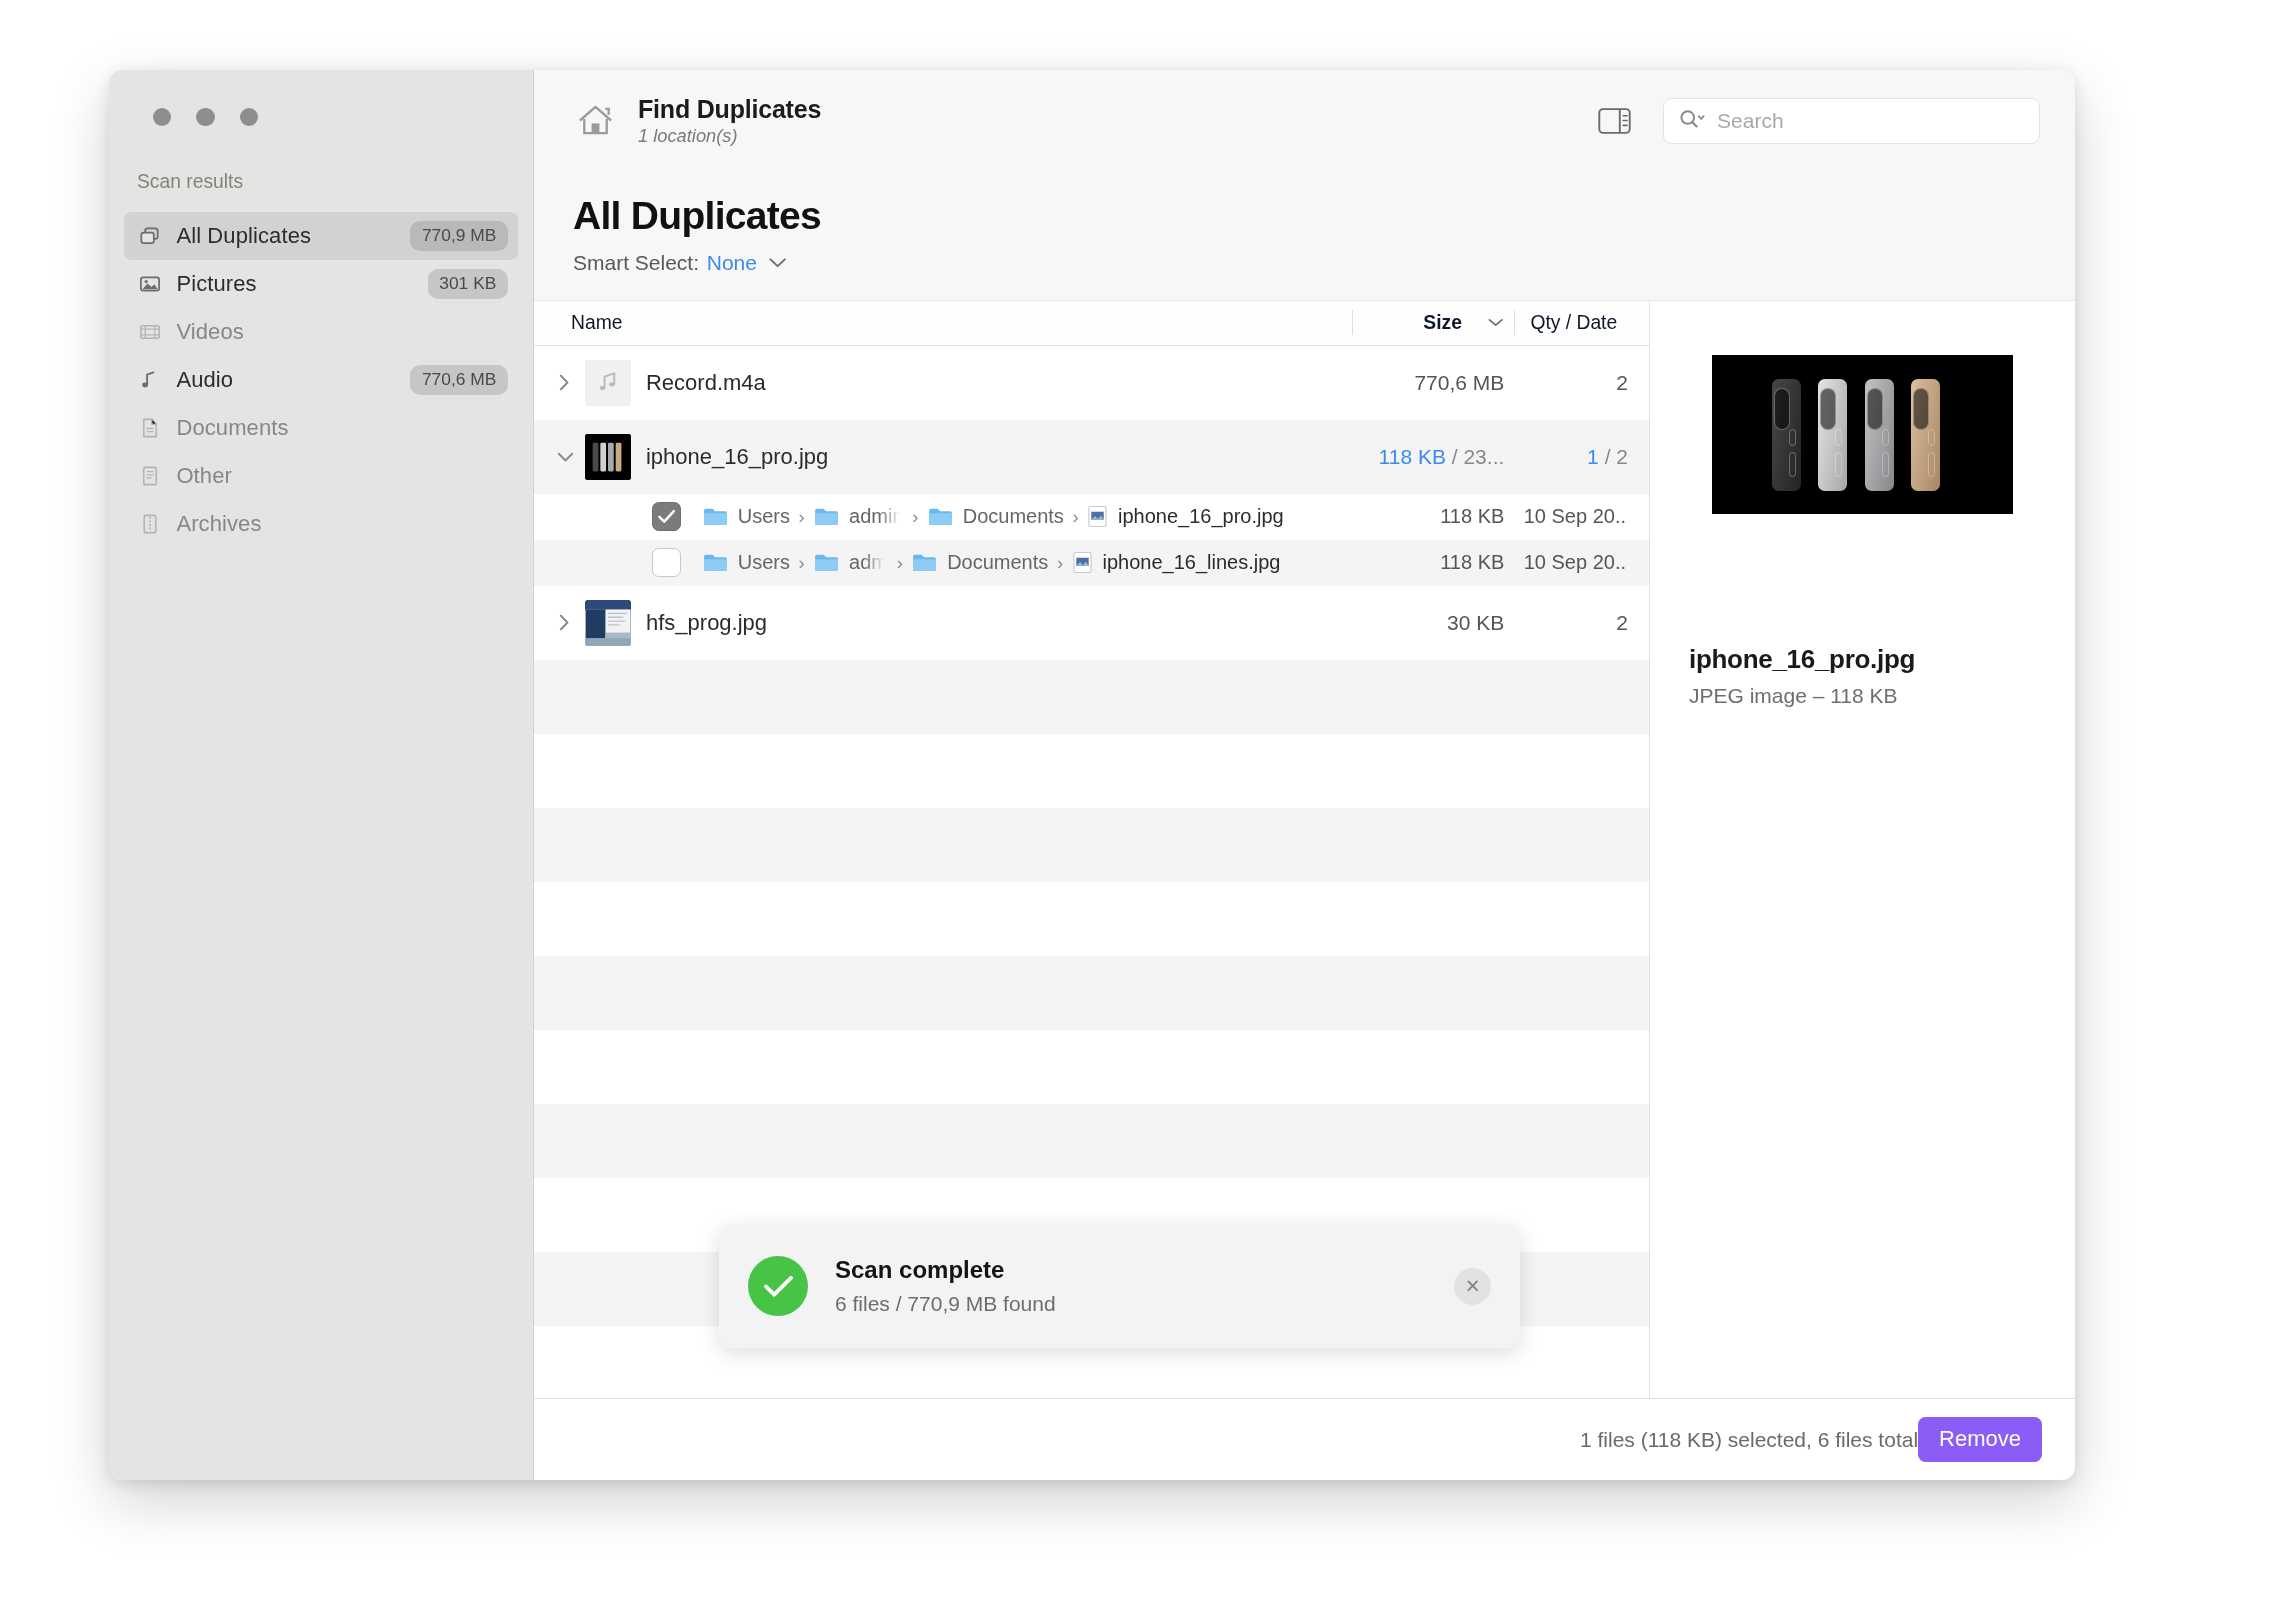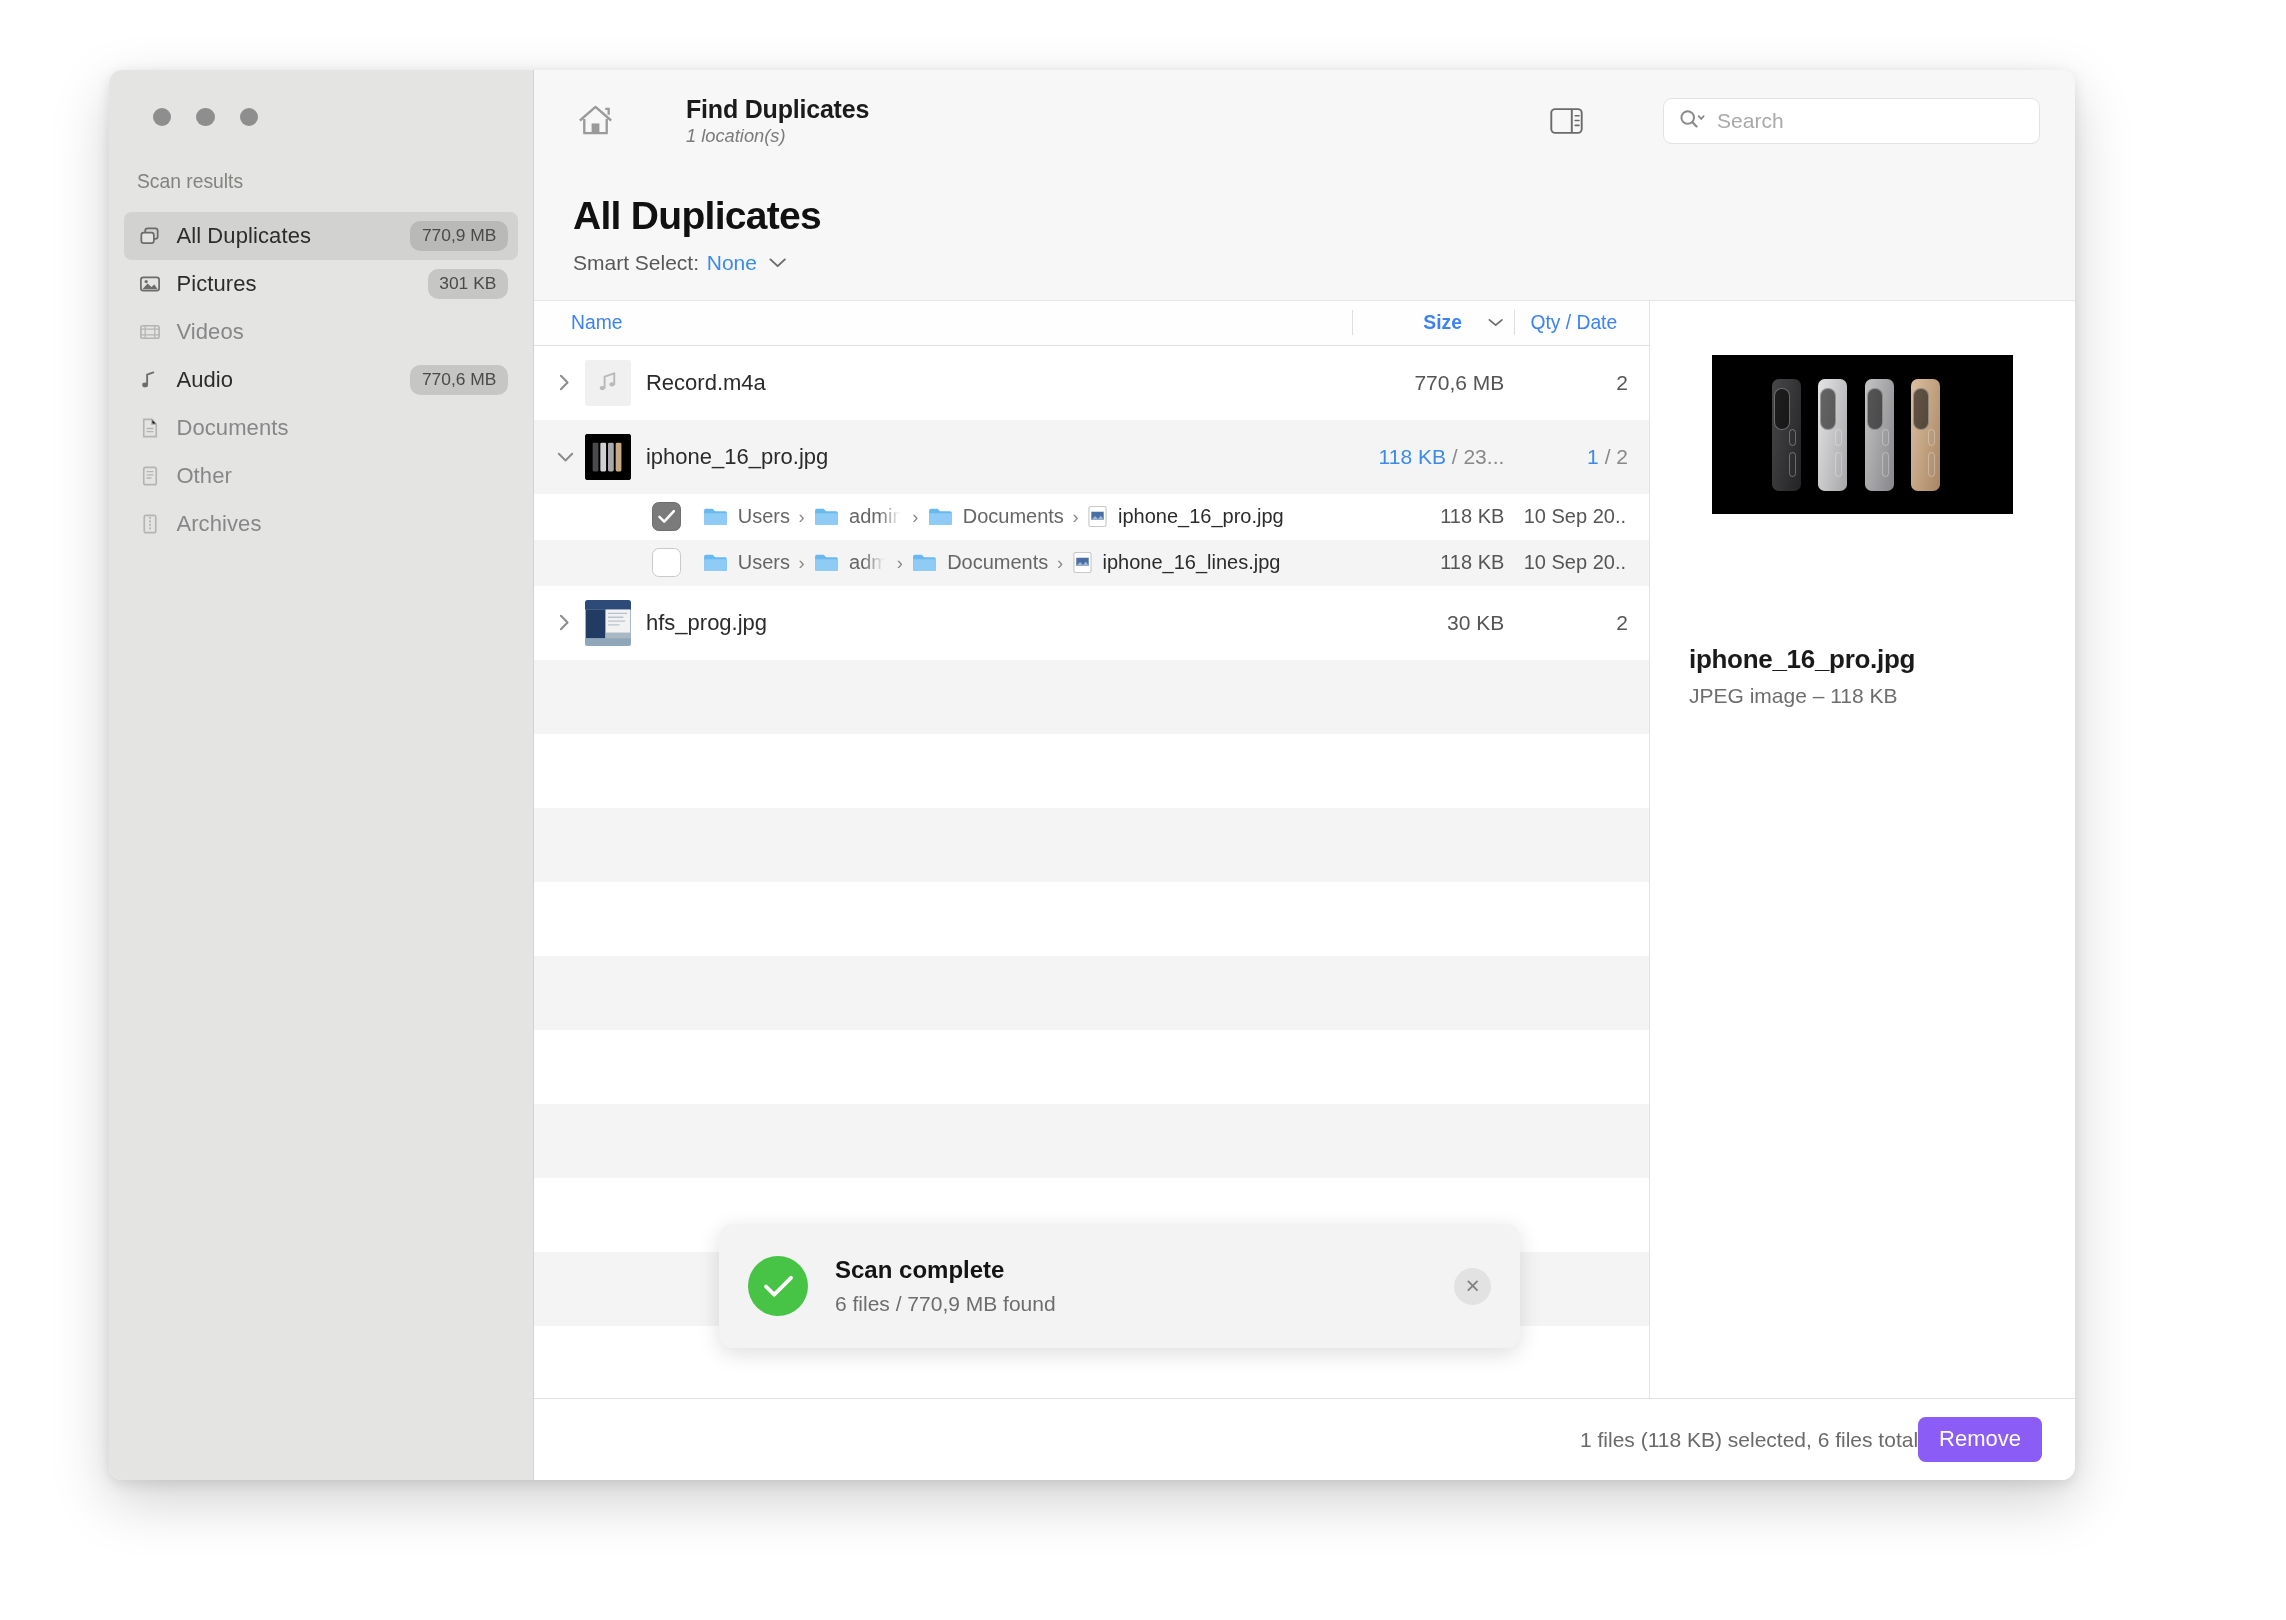--- a/index.html
+++ b/index.html
@@ -68,21 +68,20 @@
 
   
   .main { flex: 1; display: flex; flex-direction: column; min-width: 0; position: relative; }
 
   .toolbar {
     height: 101px;
     background: #f7f7f7;
     display: flex; align-items: center;
     padding: 0 35px 0 39px;
     flex: 0 0 101px;
-    gap: 48px;
   }
   .home-icon { width: 44px; flex: 0 0 44px; display:flex; align-items:center; justify-content:center; }
   .title-block { margin-left: 21px; flex: 1; }
   .app-title { font-size: 25px; font-weight: 700; color: #1b1b1b; letter-spacing: -0.2px; }
   .app-sub { font-size: 18.3px; color: #7b7b7b; margin-top: 1px; font-style: italic; }
 
   .panel-toggle {
     width: 39px; height: 33px;
     display: flex; align-items: center; justify-content: center;
     margin-right: 29px; cursor: default;
@@ -115,21 +114,21 @@
   .smart-chev { margin-left: 10.6px; display: flex; align-items: center; }
 
   
   .content-row { flex: 1; display: flex; min-height: 0; }
   .table-area { flex: 1; min-width: 0; display: flex; flex-direction: column; border-right: 1px solid #e3e3e3; background:#fff;}
   .thead {
     height: 45px; flex: 0 0 45px;
     display: flex; align-items: center;
     border-bottom: 1px solid #e0e0e0;
     background: #fefefe;
-    font-size: 19.3px; color: #3b82f6;
+    font-size: 19.3px; color: #0f172a;
   }
   .th-name { padding-left: 37px; flex: 1; }
   .th-size { width: 162px; display: flex; align-items: center; justify-content: flex-end; border-left: 1px solid #dedede; height: 25px; padding-right: 9.7px;}
   .th-size b { font-weight: 700; }
   .th-sort { margin-left: 25px; display:flex; align-items:center;}
   .th-qty { width: 135px; border-left: 1px solid #dedede; height: 25px; display:flex; align-items:center; padding-left: 15.4px;}
 
   .tbody { flex: 1; position: relative; overflow: hidden; }
   .trow {
     height: 74px;

